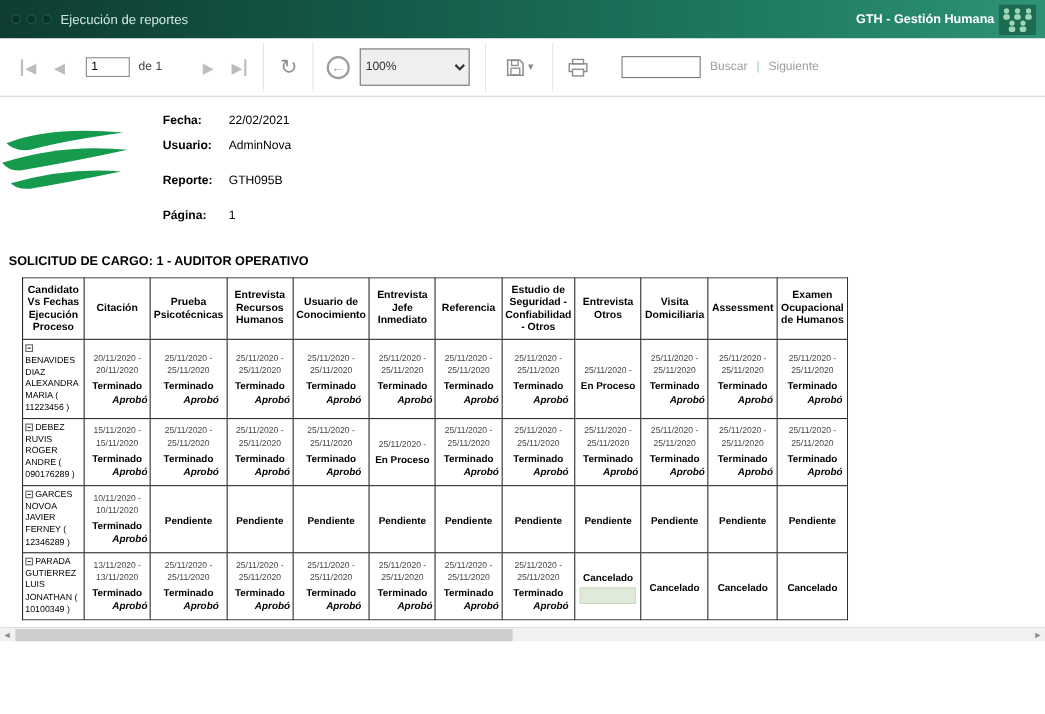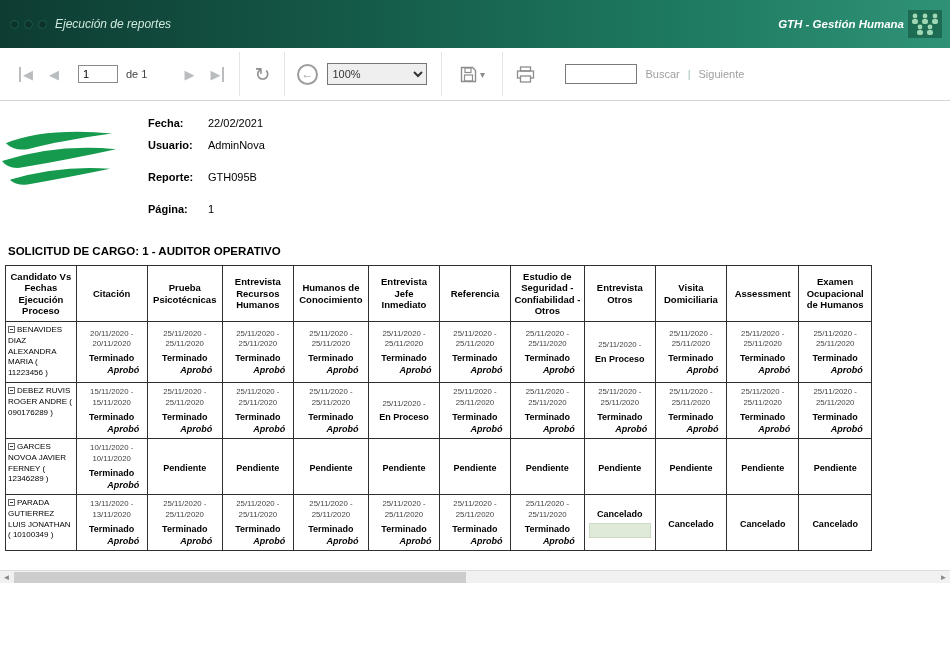--- a/index.html
+++ b/index.html
@@ -1,21 +1,21 @@
 <!DOCTYPE html>
 <html><head>
 <meta charset="utf-8">
 <style>
   * { box-sizing: border-box; margin: 0; padding: 0; }
   html,body { width: 950px; height: 649px; overflow: hidden; background: #fff;
     font-family: "Liberation Sans", sans-serif; position: relative; }
 
   
-  .titlebar { height: 48px; display: flex; align-items: center; padding: 4px 8px;
-    background: linear-gradient(90deg,#0e3c32 0%,#155c4b 40%,#1e7a61 72%,#2f9277 100%); font-style: italic; }
+  .titlebar { height: 35px; display: flex; align-items: center; padding: 4px 8px;
+    background: linear-gradient(90deg,#0e3c32 0%,#155c4b 40%,#1e7a61 72%,#2f9277 100%); }
   .dots { display: flex; gap: 5px; margin: 0 8px 0 2px; }
   .dot { width: 9px; height: 9px; border-radius: 50%; background: #0b332b; border: 1px solid #1d5a4a; }
   .tb-title { color: #cfe9dc; font-size: 12px; }
   .tb-right { margin-left: auto; display: flex; align-items: center; gap: 4px; }
   .badge { color: #ffffff; font-weight: bold; font-size: 11.5px; }
   .people { width: 34px; height: 28px; }
 
   
   .toolbar { height: 53px; display: flex; align-items: center; padding: 0 12px;
     background: #fff; border-bottom: 1px solid #d6d6d6; }
@@ -24,21 +24,21 @@
   .nav-glyph { font-size: 13px; color: #b9bdbf; }
   .bar-l { border-left: 2px solid #b9bdbf; padding-left: 2px; }
   .bar-r { border-right: 2px solid #b9bdbf; padding-right: 2px; }
   .page-input { width: 40px; height: 18px; border: 1px solid #8a8a8a; font-size: 11px;
     padding: 1px 4px; font-family: "Liberation Sans", sans-serif; margin: 0 8px 0 10px; }
   .page-of { font-size: 11px; color: #444; margin-right: 28px; }
   .sep { width: 1px; height: 44px; background: #e4e4e4; margin: 0 8px; }
   .refresh-glyph { font-size: 19px; color: #8f8f8f; }
   .back-circle { width: 21px; height: 21px; border: 2px solid #9d9d9d; border-radius: 50%;
     display: flex; align-items: center; justify-content: center; color: #9d9d9d; font-size: 12px; line-height: 1; }
-  .zoom-select { width: 100px; height: 22px; font-size: 11px; color: #333;
+  .zoom-select { width: 100px; height: 34px; font-size: 11px; color: #333;
     border: 1px solid #767676; font-family: "Liberation Sans", sans-serif; margin: 0 6px; }
   .caret { font-size: 10px; color: #8a8a8a; margin-left: 3px; }
   .search-input { width: 72px; height: 20px; border: 1px solid #7a7a7a; font-size: 11px;
     padding: 1px 4px; font-family: "Liberation Sans", sans-serif; margin-left: 26px; }
   .gray-link { color: #9f9f9f; font-size: 11px; margin-left: 8px; cursor: default; text-align: center; }
   .link-sep { color: #9fc3b6; font-size: 11px; margin-left: 8px; }
 
   
   .report-header { display: flex; padding: 10px 0 0 0; }
   .logo { width: 118px; height: 62px; margin-top: 16px; }
@@ -49,21 +49,21 @@
   .meta { margin-left: 30px; margin-top: 6px; font-size: 11px; }
   .meta-row { display: flex; margin-bottom: 10px; }
   .meta-row.gap { margin-top: 20px; }
   .meta-label { width: 60px; font-weight: bold; }
   .meta-value { }
 
   
   .section-title { font-size: 11.5px; font-weight: bold; margin: 20px 0 8px 8px; }
 
   
-  .table-wrap { margin-left: 5px; width: 867px; overflow: hidden; }
+  .table-wrap { margin-left: 20px; width: 751px; overflow: hidden; }
   table { border-collapse: collapse; table-layout: fixed; }
   th, td { border: 1px solid #2f2f2f; }
   th { font-size: 9.5px; font-weight: bold; padding: 3px 2px; height: 50px;
     vertical-align: middle; line-height: 1.2; text-align: center; background: #fff; }
   tr { height: 56px; }
   .proc-cell { vertical-align: middle; text-align: center; padding: 2px 1px; }
   .dates { font-size: 7.8px; color: #444; line-height: 1.4; }
   .status { font-size: 9px; font-weight: bold; margin-top: 3px; color: #000; }
   .result { font-size: 9px; font-weight: bold; font-style: italic; margin-top: 2px; color: #000; padding-left: 23px; }
   .cand-cell { vertical-align: top; text-align: left; padding: 3px 2px; font-size: 8px; line-height: 1.35; }
@@ -201,21 +201,21 @@
         <col style="width: 80px;">
         <col style="width: 80px;">
         <col style="width: 80px;">
       </colgroup>
       <thead>
         <tr>
           <th>Candidato Vs Fechas Ejecución Proceso</th>
           <th>Citación</th>
           <th>Prueba Psicotécnicas</th>
           <th>Entrevista Recursos Humanos</th>
-          <th>Humanos de Conocimiento</th>
+          <th>Usuario de Conocimiento</th>
           <th>Entrevista Jefe Inmediato</th>
           <th>Referencia</th>
           <th>Estudio de Seguridad - Confiabilidad - Otros</th>
           <th>Entrevista Otros</th>
           <th>Visita Domiciliaria</th>
           <th>Assessment</th>
           <th>Examen Ocupacional de Humanos</th>
         </tr>
       </thead>
       <tbody>

